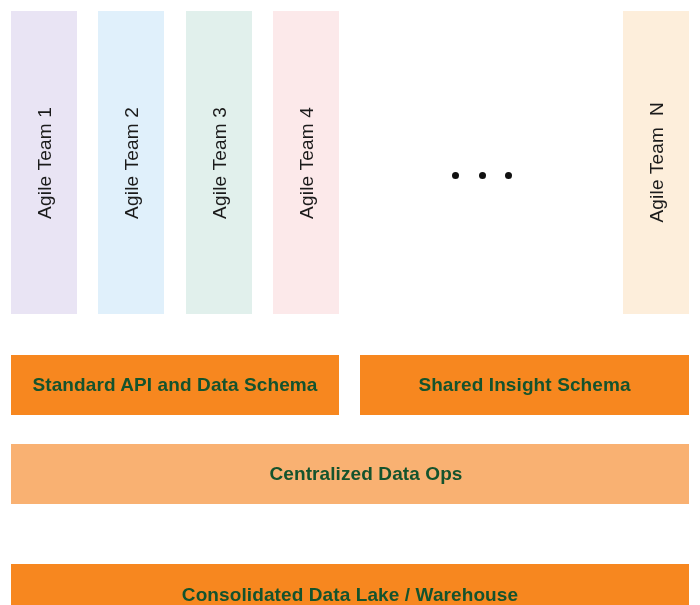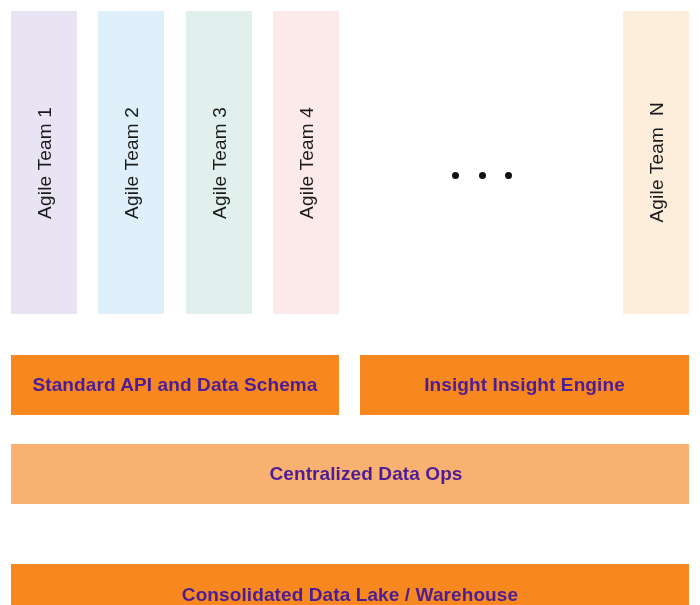--- a/index.html
+++ b/index.html
@@ -67,21 +67,21 @@
     align-items: center;
     justify-content: center;
     box-sizing: border-box;
     color: #111111;
     font-weight: 700;
     letter-spacing: 0.1px;
   }
   .bar-label {
     font-size: 19px;
     font-weight: 700;
-    color: #4c1d95;
+    color: #14532d;
     white-space: pre;
   }
 
   #bar-standard-api {
     left: 11px;
     top: 355px;
     width: 328px;
     height: 60px;
   }
   #bar-shared-insight {
@@ -132,21 +132,21 @@
     <span class="dot" style="background: rgb(17, 17, 17);"></span>
     <span class="dot" style="background: rgb(17, 17, 17);"></span>
     <span class="dot" style="background: rgb(17, 17, 17);"></span>
   </div>
 
   <div class="bar" id="bar-standard-api" style="background: rgb(247, 135, 31);">
     <span class="bar-label">Standard API and Data Schema</span>
   </div>
 
   <div class="bar" id="bar-shared-insight" style="background: rgb(247, 135, 31);">
-    <span class="bar-label">Insight Insight Engine</span>
+    <span class="bar-label">Shared Insight Schema</span>
   </div>
 
   <div class="bar" id="bar-centralized-ops" style="background: rgb(249, 177, 114); padding-left: 32px;">
     <span class="bar-label">Centralized Data Ops</span>
   </div>
 
   <div class="bar" id="bar-data-lake" style="background: rgb(247, 135, 31);">
     <span class="bar-label">Consolidated Data Lake / Warehouse</span>
   </div>
 

